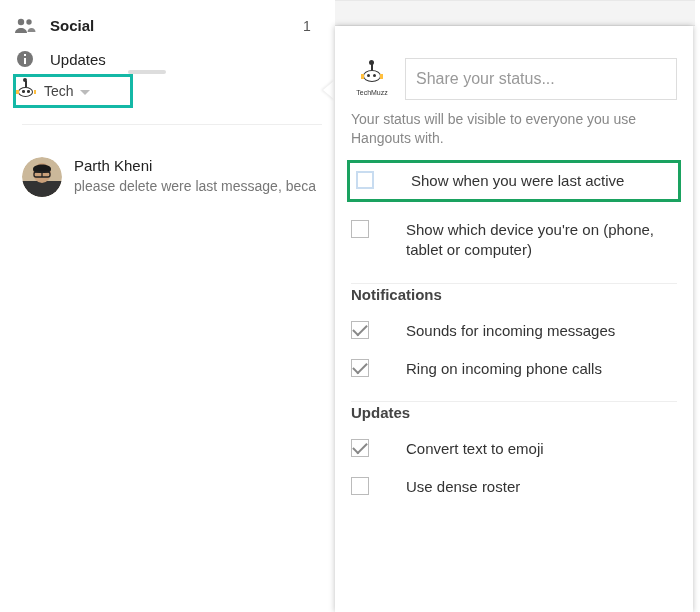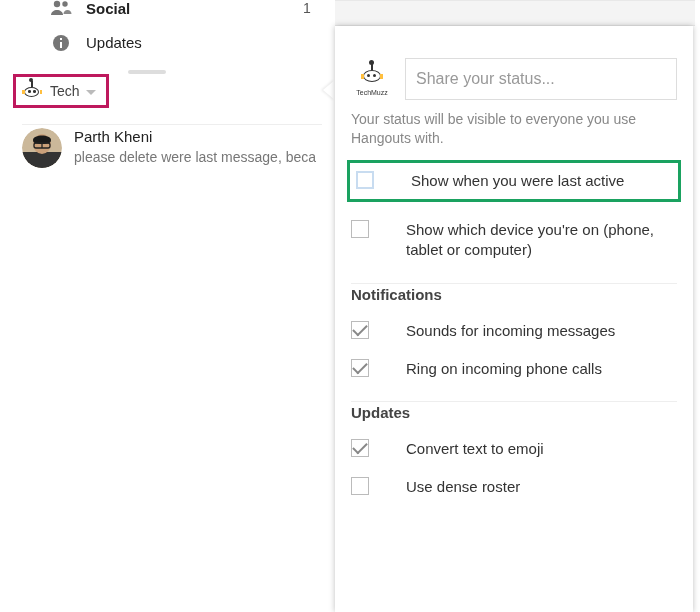--- a/index.html
+++ b/index.html
@@ -1,35 +1,35 @@
 <!DOCTYPE html>
 <html><head>
 <meta charset="utf-8">
 <style>
   * { box-sizing: border-box; margin: 0; padding: 0; }
   html, body { width: 700px; height: 612px; font-family: Arial, Helvetica, sans-serif; background: #fff; overflow: hidden; }
   body { position: relative; }
 
   
   .leftcol { position: absolute; left: 0; top: 0; width: 325px; }
-  .cat-row { display: flex; align-items: flex-start; height: 34px; padding-left: 36px; }
+  .cat-row { display: flex; align-items: flex-end; height: 34px; }
   .cat-icon { width: 50px; display: flex; justify-content: center; color: #767676; }
   .cat-label { font-size: 15px; color: #222; flex: 1; }
   .cat-label.bold { font-weight: 700; }
   .cat-count { width: 36px; text-align: center; color: #555; font-size: 14px; }
   .handlebar { width: 38px; height: 4px; background: #ddd; border-radius: 2px; margin: 2px auto 2px 128px; }
 
-  .profile-highlight { position: absolute; left: 13px; top: 74px; width: 96px; height: 34px; border: 3px solid #be185d; background: #fff; display: flex; align-items: center; padding-left: 6px; }
+  .profile-highlight { position: absolute; left: 13px; top: 74px; width: 120px; height: 34px; border: 3px solid #14b8a6; background: #fff; display: flex; align-items: center; }
   .profile-highlight .av { display:flex; align-items:center; }
   .profile-highlight .name { font-size: 14px; color: #444; margin-left: 8px; }
   .profile-highlight .dd { margin-left: 6px; }
 
   .contact-divider { position: absolute; left: 22px; top: 124px; width: 300px; height: 1px; background: #eee; }
 
-  .contact { position: absolute; left: 22px; top: 128px; display: flex; }
+  .contact { position: absolute; left: 22px; top: 157px; display: flex; }
   .contact .avatar { width: 40px; height: 40px; border-radius: 50%; overflow: hidden; }
   .contact .txt { margin-left: 12px; }
   .contact .cname { font-size: 15px; color: #222; }
   .contact .cmsg { font-size: 14px; color: #777; margin-top: 4px; white-space: nowrap; }
 
   
   .panel-shadow { position: absolute; left: 335px; top: 0; width: 360px; height: 26px; background: #f4f4f4; border-top: 1px solid #e8e8e8; border-bottom: 1px solid #e8e8e8; }
   .panel-pointer { position: absolute; left: 323px; top: 80px; width: 0; height: 0; border-top: 10px solid transparent; border-bottom: 10px solid transparent; border-right: 12px solid #fff; filter: drop-shadow(-2px 0 1px rgba(0,0,0,0.08)); }
   .panel { position: absolute; left: 335px; top: 26px; width: 358px; height: 586px; background: #fff; box-shadow: 0 0 6px rgba(0,0,0,0.25); padding: 32px 16px 0 16px; }
   .panel-top { display: flex; align-items: center; }

